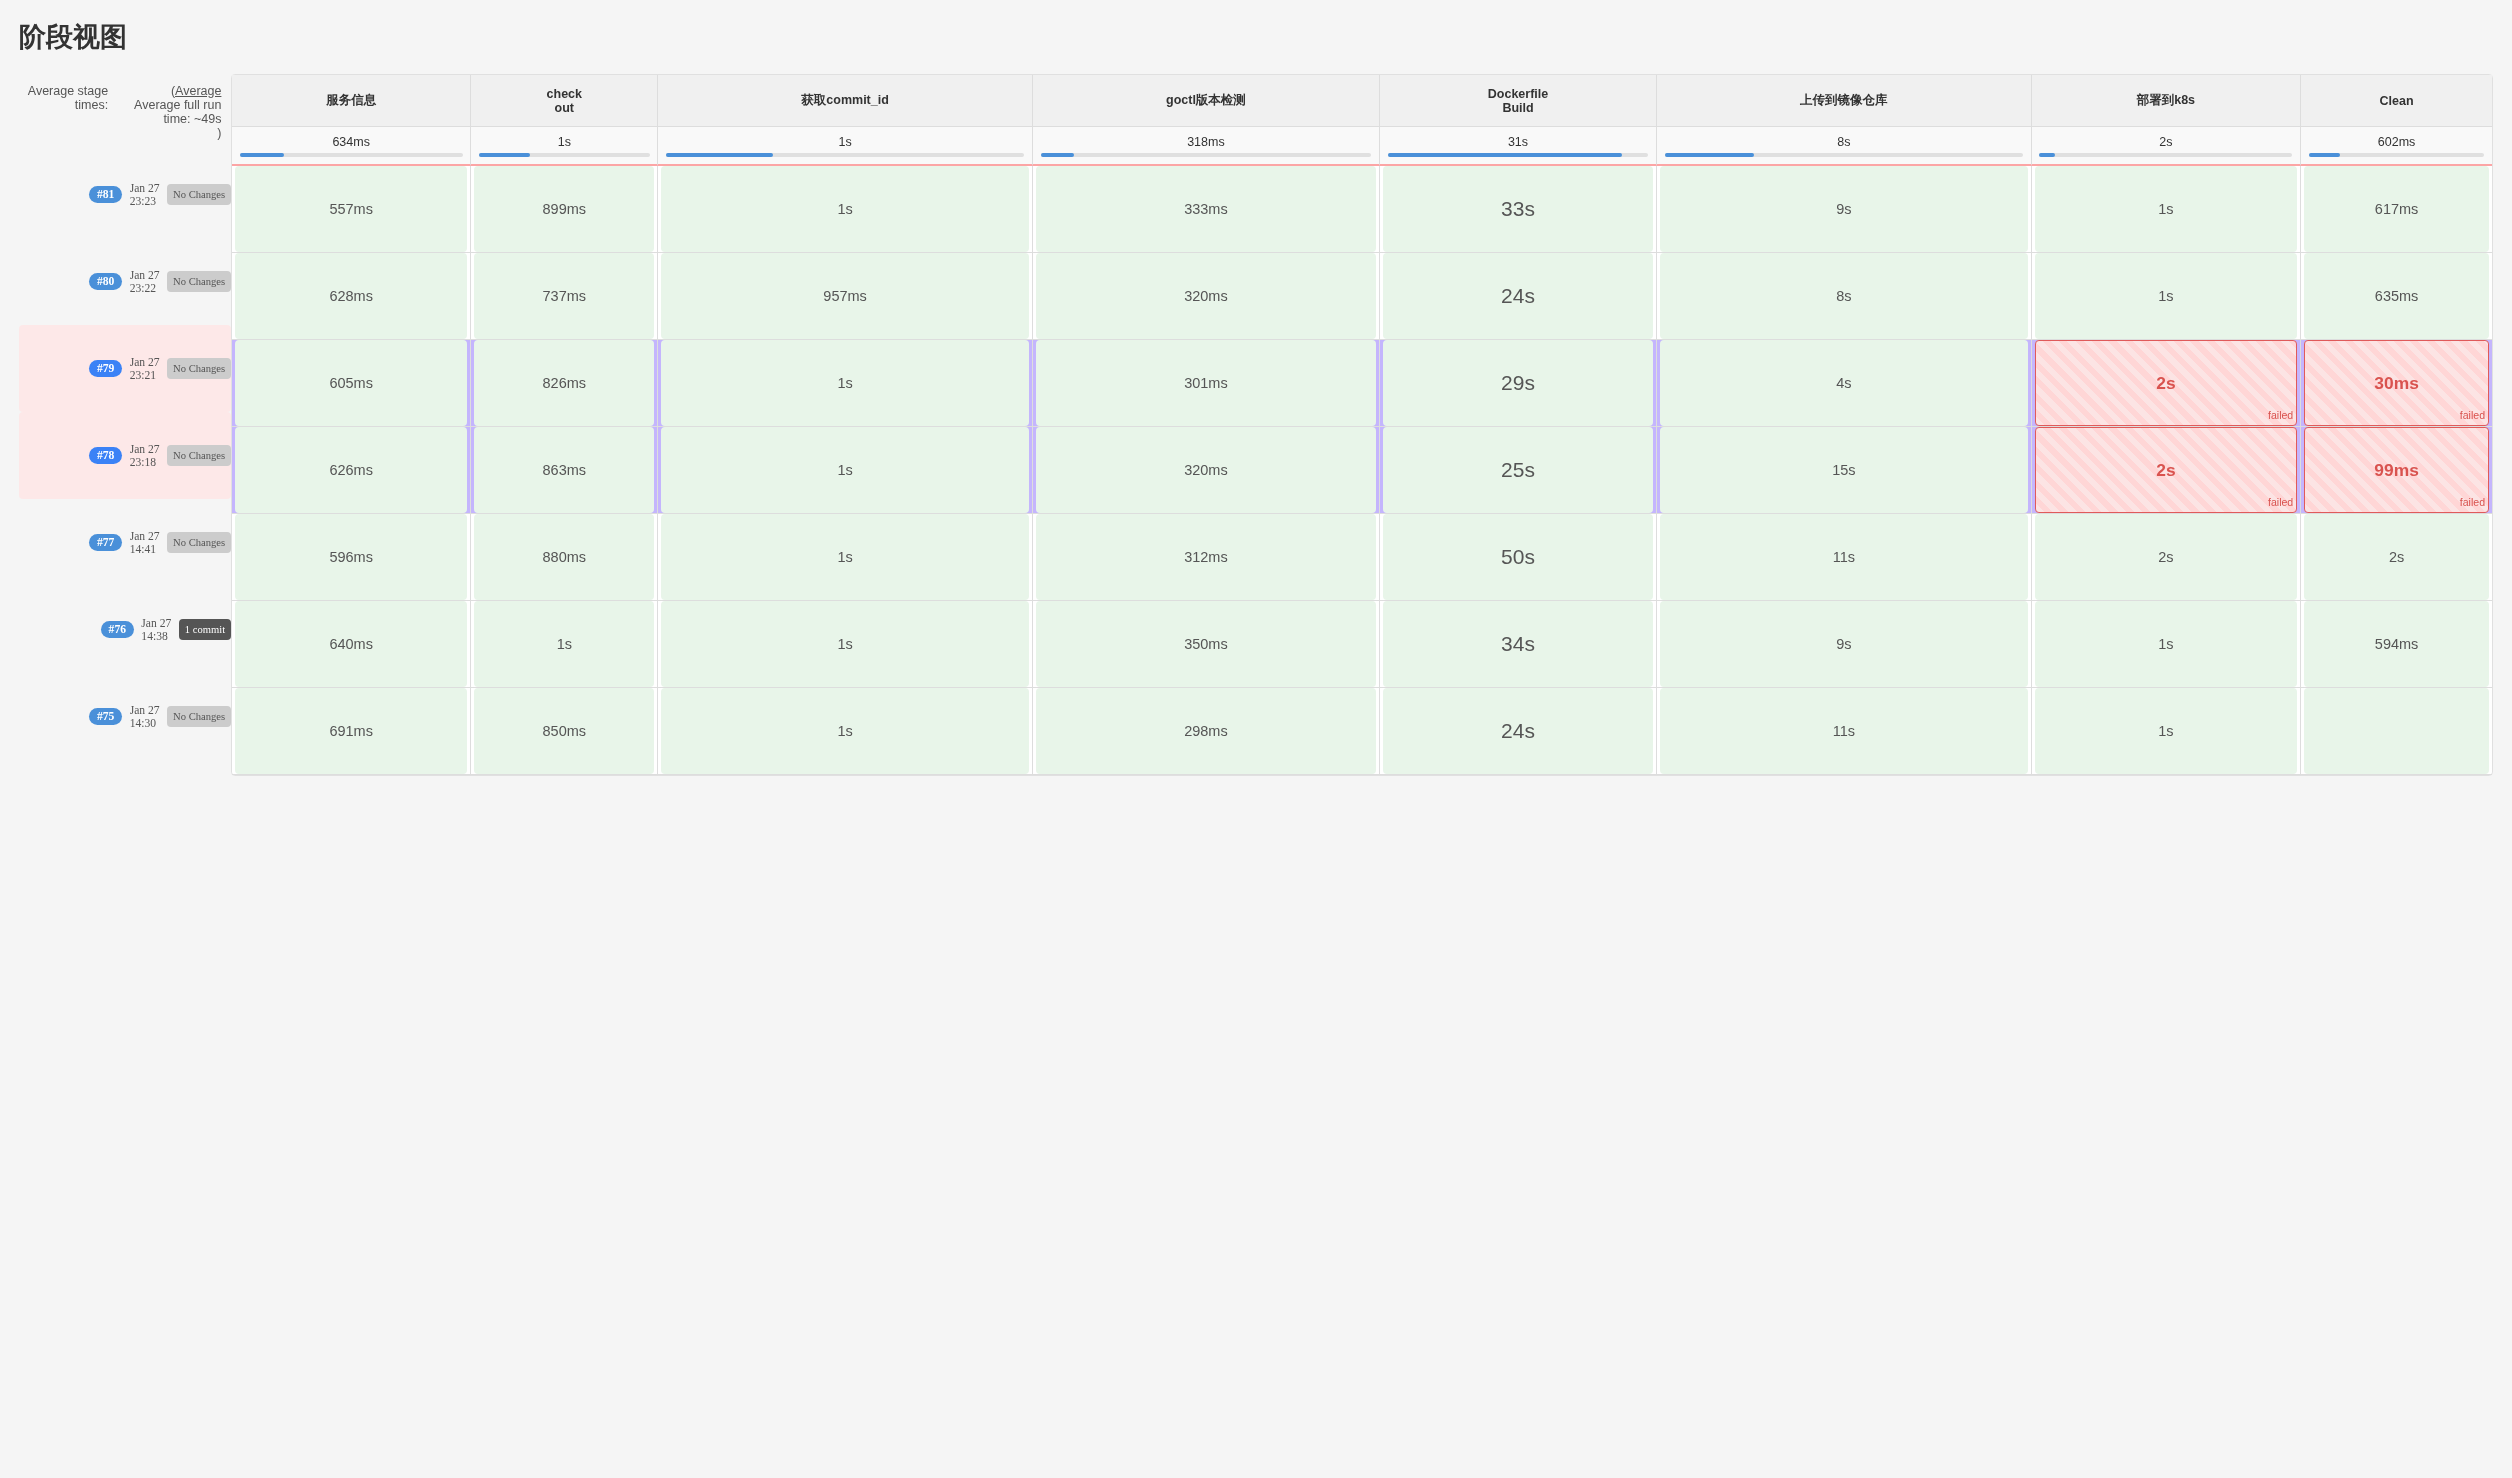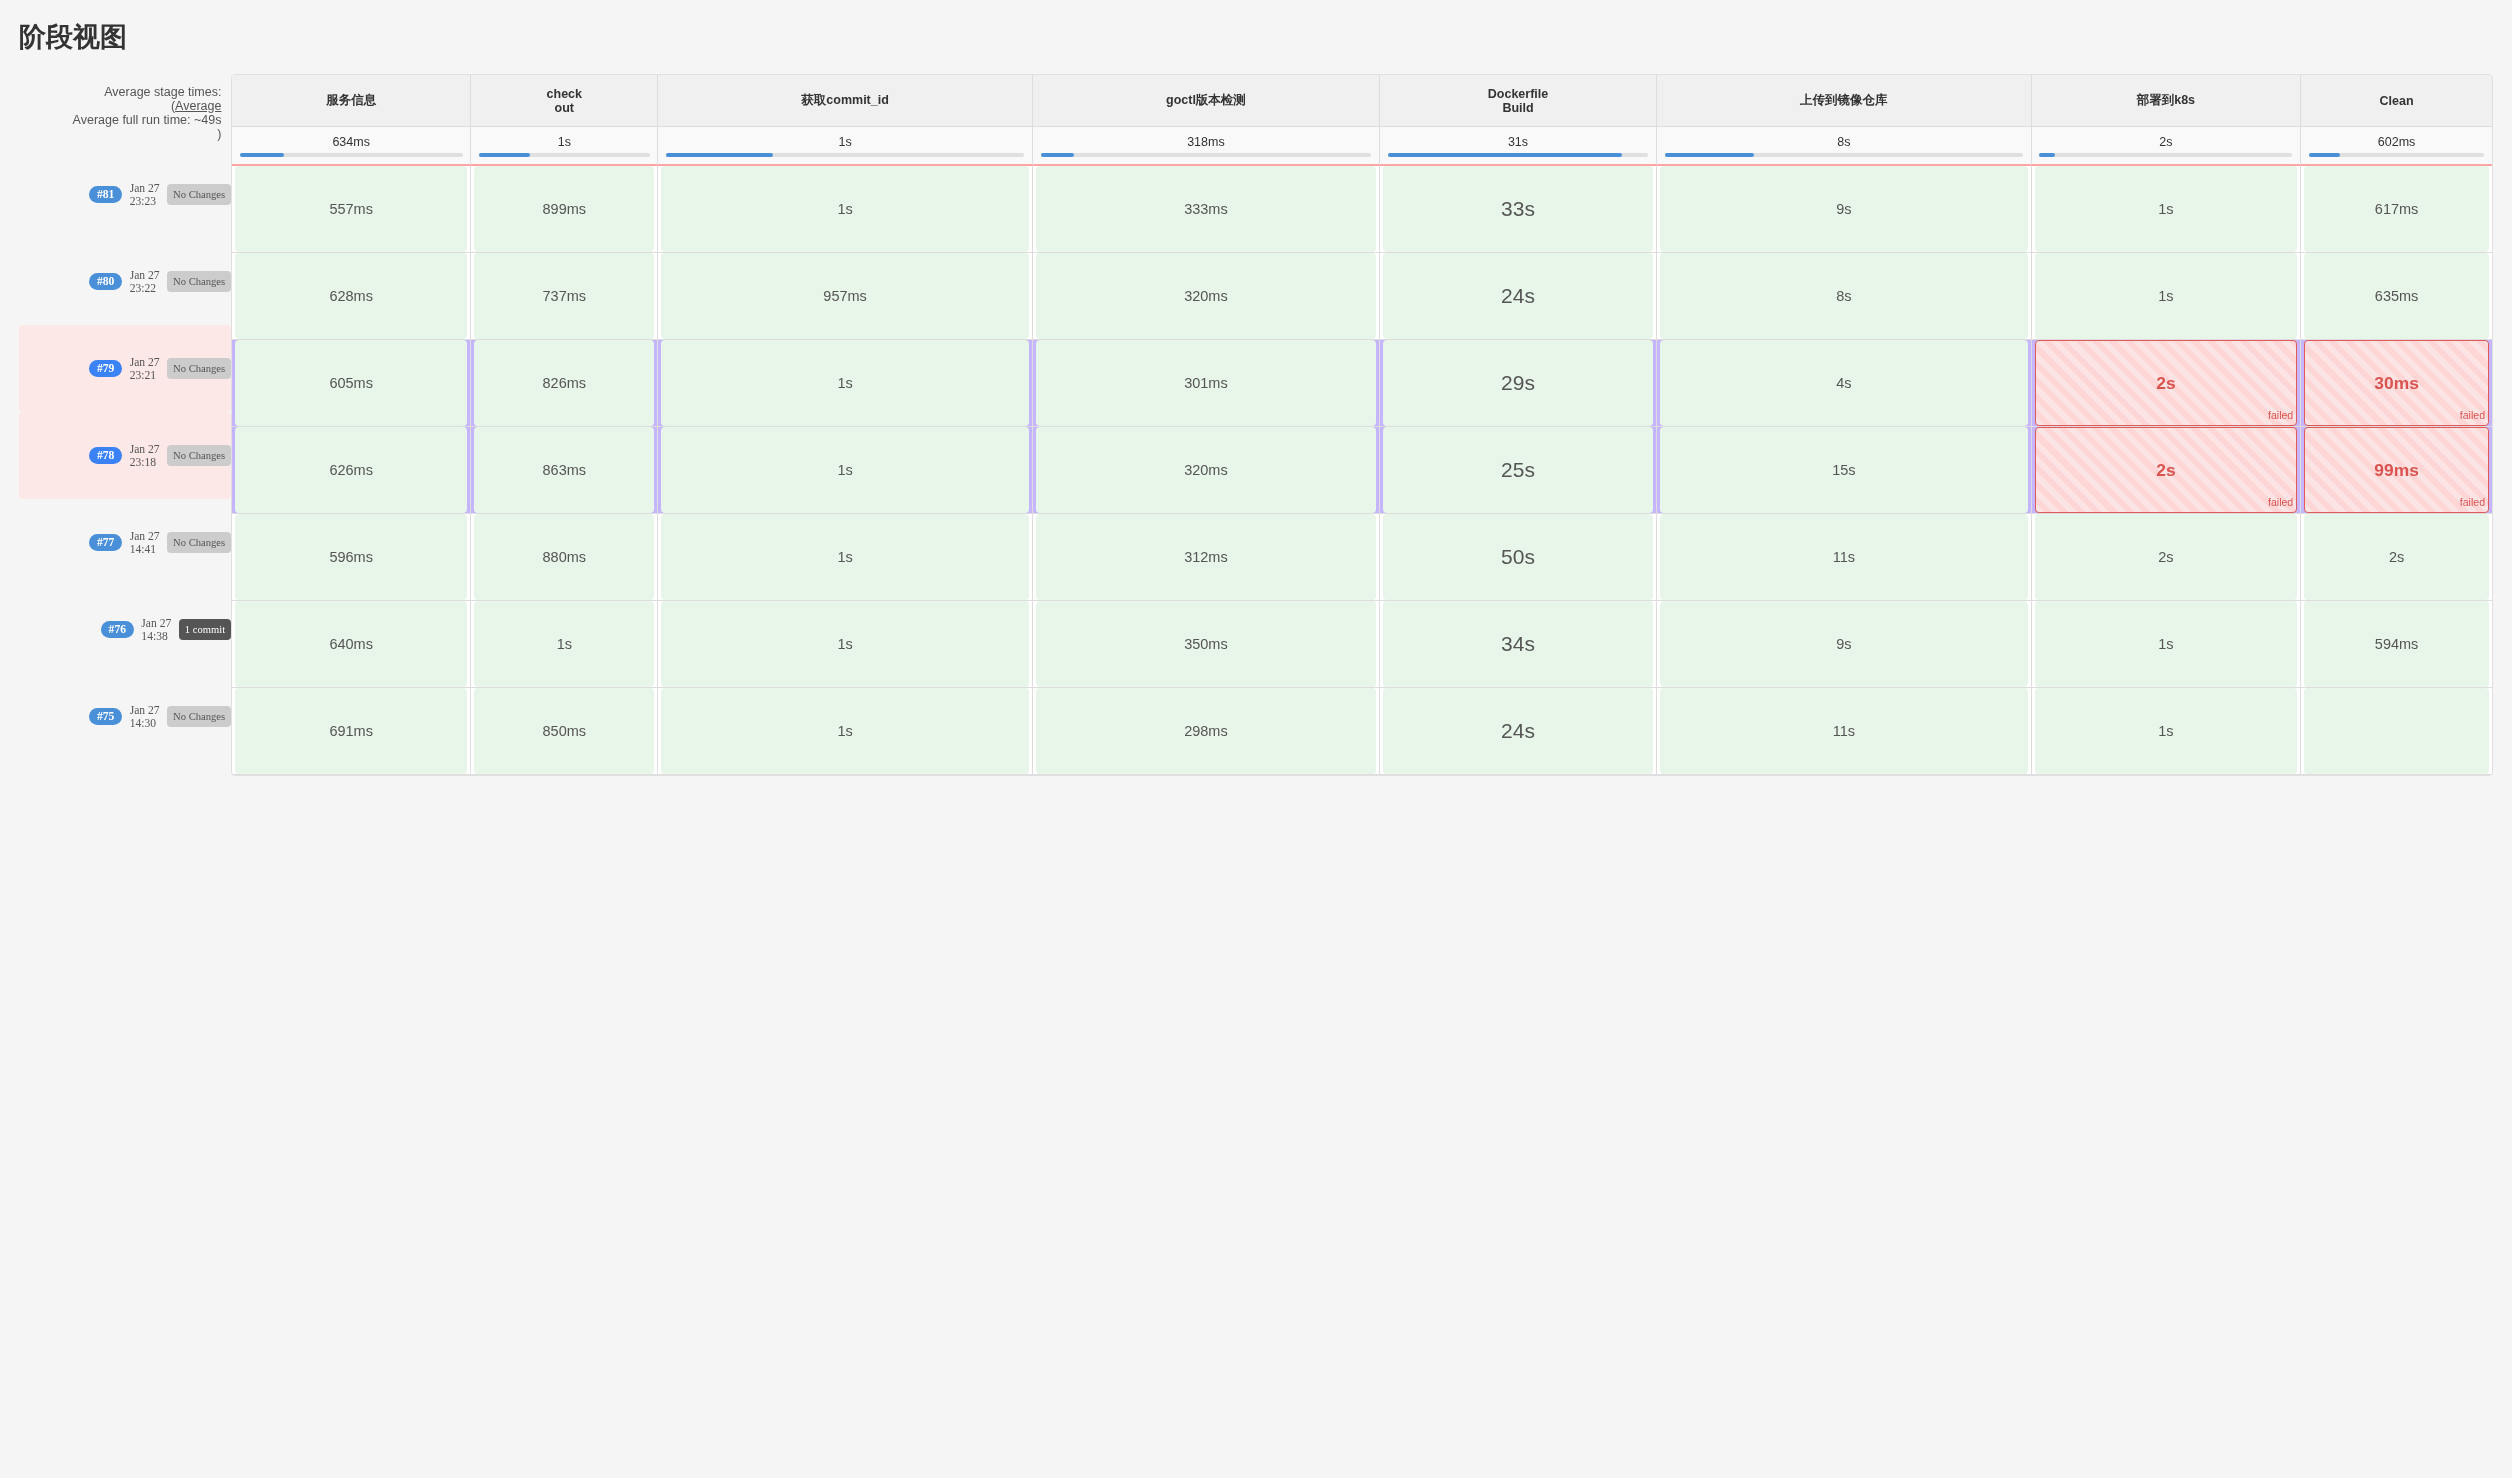--- a/index.html
+++ b/index.html
@@ -4,21 +4,21 @@
   <style>
     * { box-sizing: border-box; margin: 0; padding: 0; }
     body { font-family: -apple-system, BlinkMacSystemFont, 'Segoe UI', sans-serif; background: #f5f5f5; padding: 19px; }
     
     h1 { font-size: 27px; font-weight: bold; margin-bottom: 19px; color: #333; }
     
     .stage-view { display: flex; flex-direction: row; }
     
     .left-panel { width: 212px; flex-shrink: 0; }
     
-    .avg-times { text-align: right; padding: 9.6px 9.6px 9.6px 0; font-size: 12.5px; color: #555; height: 77px; display: flex; flex-direction: column; justify-content: center; }
+    .avg-times { text-align: right; padding: 9.6px 9.6px 9.6px 0; font-size: 12.5px; color: #555; height: 77px; display: flex; flex-direction: row; justify-content: center; }
     .avg-times span { display: block; }
     .avg-times u { text-decoration: underline; }
     
     .build-row { display: flex; align-items: center; justify-content: flex-end; padding: 3.9px 0; height: 87px; font-family: Liberation Serif, serif; }
     .build-row.failed-row { background: #fde8e8; border-radius: 3.9px; }
     
     .build-badge { border-radius: 11.6px; padding: 1.9px 7.7px; font-size: 11.6px; font-weight: bold; color: white; margin-right: 7.7px; }
     .build-badge.blue { background: #4a90d9; }
     .build-badge.red { background: #3b82f6; }
     

